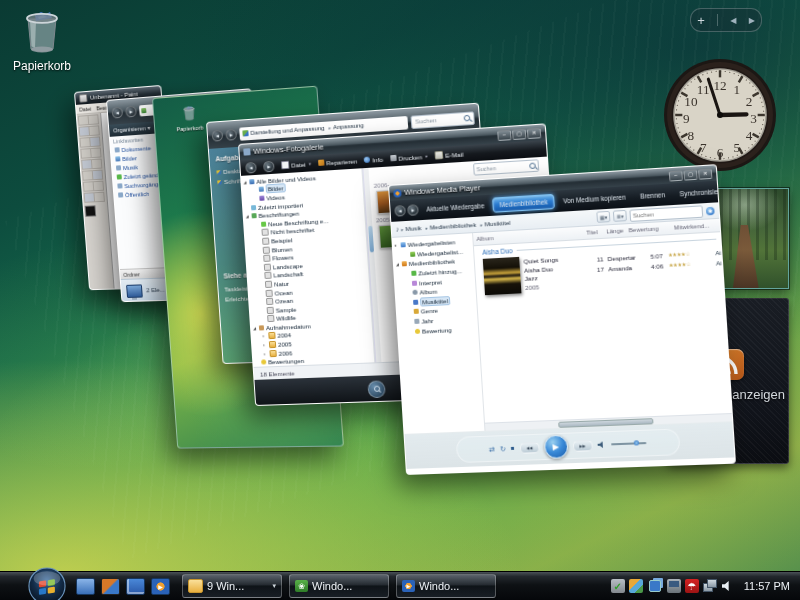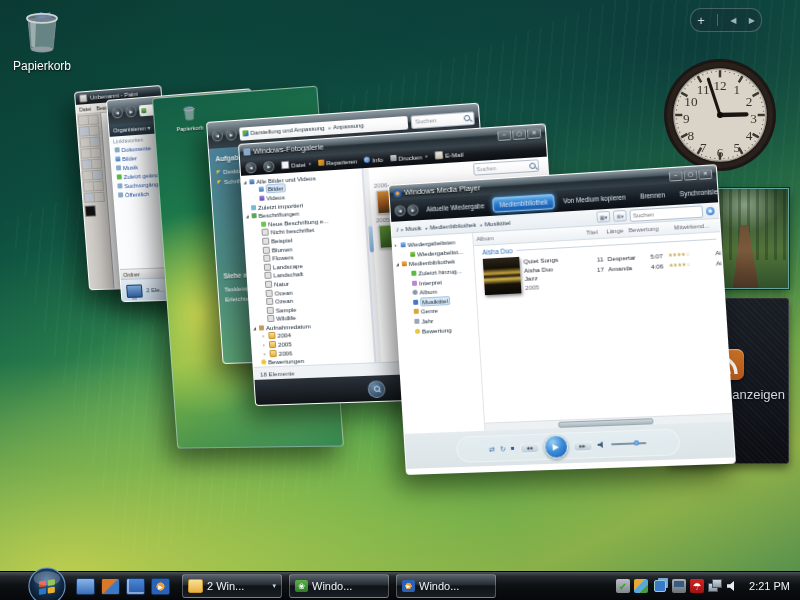--- a/index.html
+++ b/index.html
@@ -919,21 +919,21 @@
 
       <span class="ql" data-icon="switch-windows-icon"></span>
 
       <span class="ql" data-icon="media-player-icon"></span>
 
   </div>
   <div class="tb-buttons">
 
       <div class="tb-btn">
         <span class="tb-ico" data-icon="folder-icon"></span>
-        <span class="tb-label">2 Win...</span>
+        <span class="tb-label">9 Win...</span>
         <span class="tb-drop show" style="">▾</span>
       </div>
 
       <div class="tb-btn">
         <span class="tb-ico" data-icon="photo-gallery-icon"></span>
         <span class="tb-label">Windo...</span>
 
       </div>
 
       <div class="tb-btn">
@@ -953,17 +953,17 @@
       <span class="tray-ico" data-icon="windows-stack-icon"></span>
 
       <span class="tray-ico" data-icon="network-pc-icon"></span>
 
       <span class="tray-ico" data-icon="avira-icon"></span>
 
       <span class="tray-ico" data-icon="network-icon"></span>
 
       <span class="tray-ico" data-icon="volume-icon"></span>
 
-    <span class="tb-clock">2:21 PM</span>
+    <span class="tb-clock">11:57 PM</span>
   </div>
 </div>
 
 </div>
 
 </body></html>

